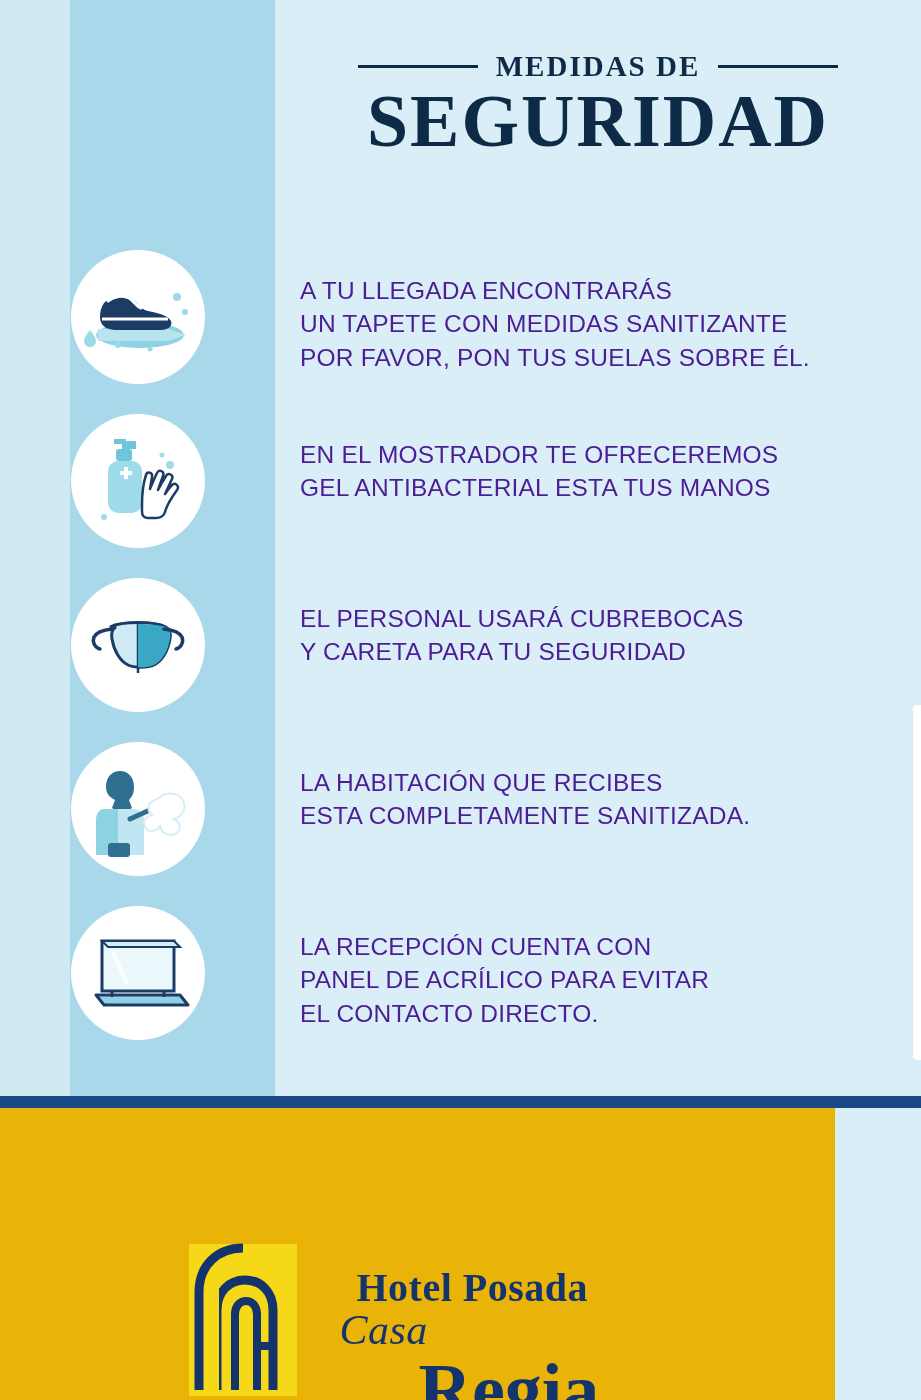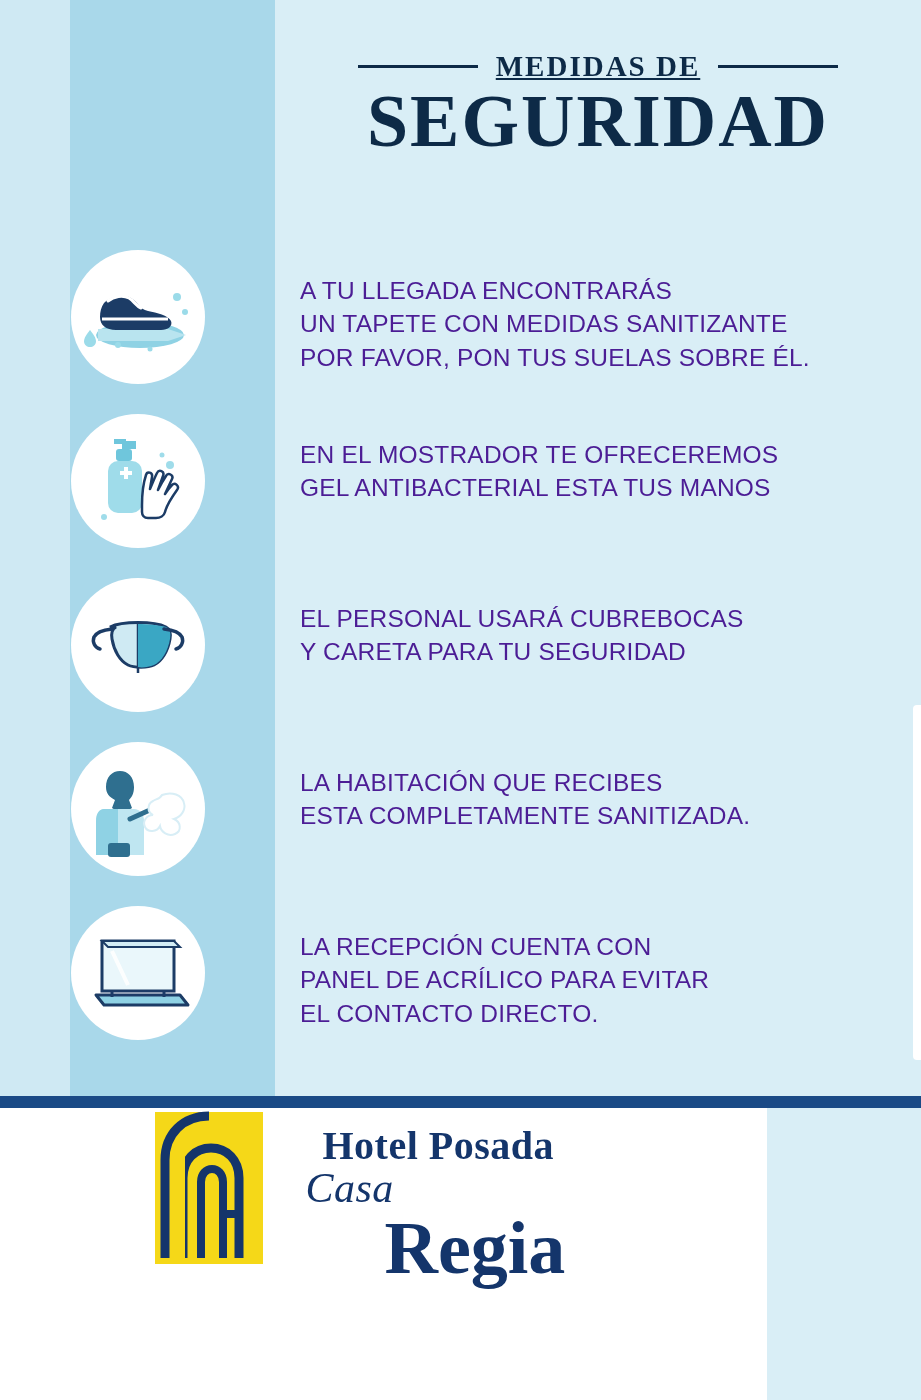--- a/index.html
+++ b/index.html
@@ -68,21 +68,20 @@
     width: 120px;
     background: #0d2a47;
   }
   .kicker {
     font-family: "Liberation Serif", serif;
     font-weight: bold;
     font-size: 29px;
     letter-spacing: 2px;
     color: #0d2a47;
     white-space: nowrap;
-    text-decoration: underline;
   }
   .title {
     font-family: "Liberation Serif", serif;
     font-weight: bold;
     font-size: 74px;
     letter-spacing: 2px;
     line-height: 1.05;
     margin-top: 0;
     color: #0d2a47;
   }
@@ -139,25 +138,25 @@
     left: 0;
     top: 1096px;
     width: 921px;
     height: 12px;
     background: #1a4a86;
   }
   .footer {
     position: absolute;
     left: 0;
     top: 1108px;
-    width: 767px;
+    width: 835px;
     height: 292px;
-    background: #ffffff;
-    display: flex;
-    align-items: flex-start;
+    background: #eab308;
+    display: flex;
+    align-items: flex-end;
     justify-content: center;
     gap: 18px;
   }
   .logo-mark {
     width: 122px;
     height: 160px;
     position: relative;
     flex: 0 0 auto;
   }
   .logo-text {

